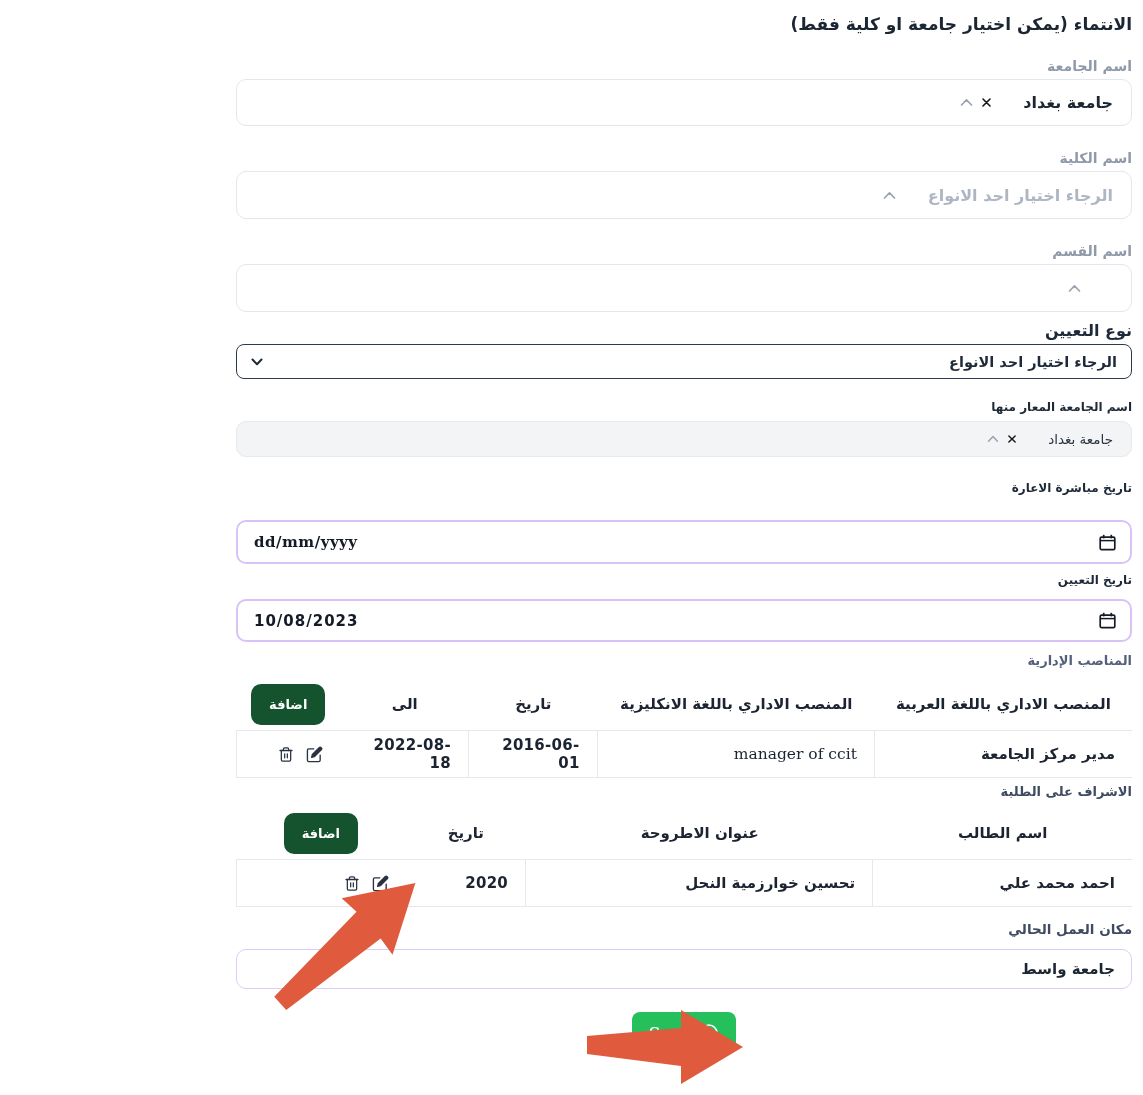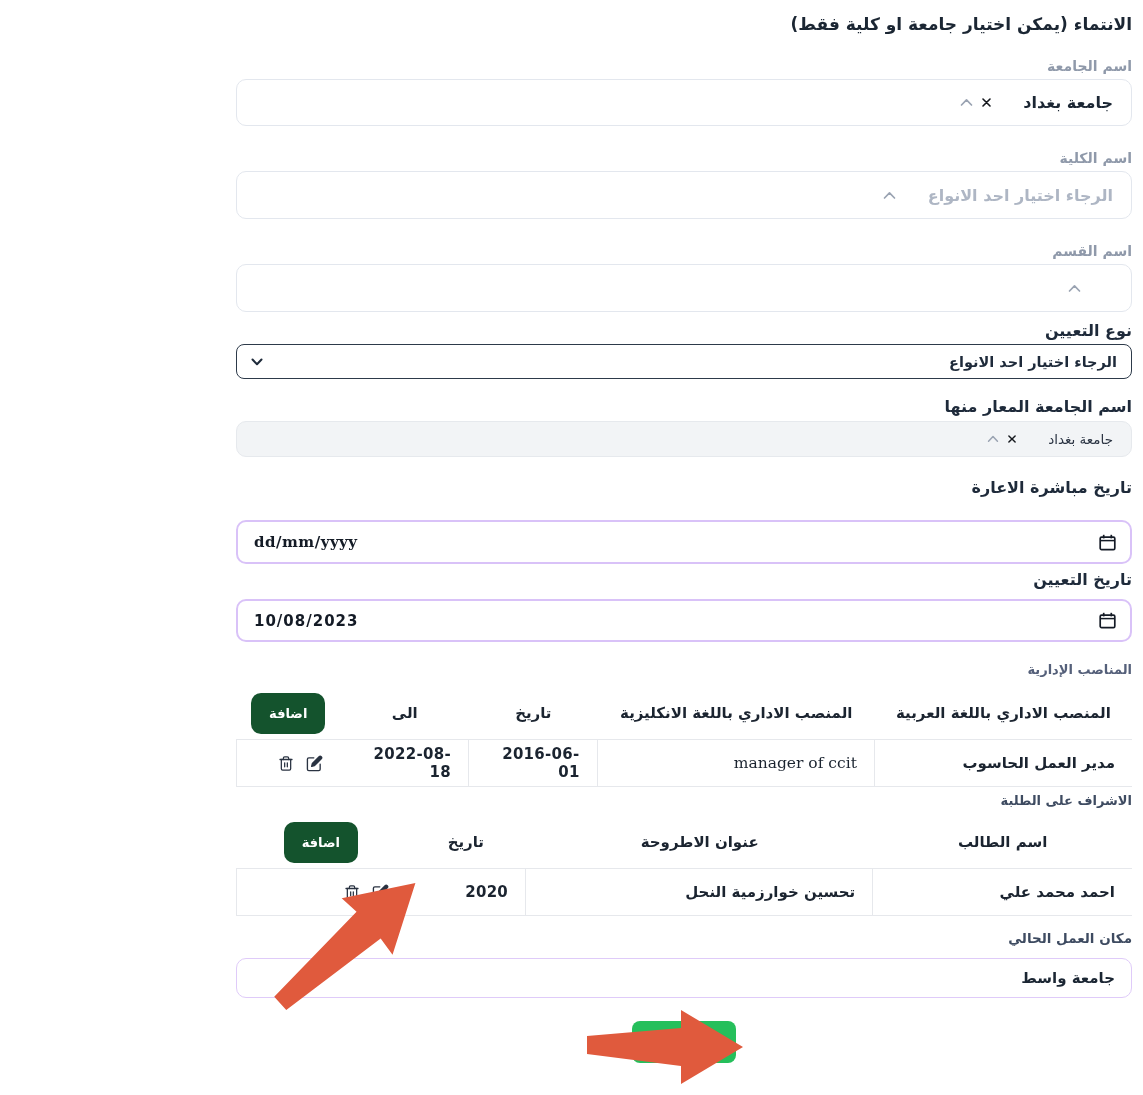--- a/index.html
+++ b/index.html
@@ -4,21 +4,21 @@
 <style>
   * { box-sizing: border-box; margin: 0; padding: 0; }
   html, body { width: 1143px; height: 1095px; background: #ffffff; overflow: hidden; }
   body { font-family: "DejaVu Sans", sans-serif; direction: rtl; color: #1c2634; }
   .page { position: relative; width: 924px; height: 1095px; padding: 12px 11px 0 17px; }
 
   .page-title { font-size: 17px; font-weight: 700; color: #1b2633; line-height: 24px; }
 
   .field-label-gray { display: block; margin-top: 22px; margin-bottom: 3px;
     font-size: 14px; font-weight: 600; color: #8f99aa; line-height: 20px; }
-  .field-label-dark { display: block; font-size: 16px; font-weight: 700; color: #1e2a3a; line-height: 22px; }
+  .field-label-dark { display: block; font-size: 12px; font-weight: 700; color: #1e2a3a; line-height: 22px; }
 
   .combo { display: flex; align-items: center; background: #fff;
     border: 1px solid #e3e7ee; border-radius: 10px; height: 47px; padding: 0 18px;
     font-size: 16px; font-weight: 700; color: #1b2633; gap: 32px; }
   .combo .combo-controls { margin-inline-start: auto; display: flex; align-items: center; gap: 9px; direction: ltr; }
   .combo-value { white-space: nowrap; }
   .combo-placeholder { color: #aeb6c4; font-weight: 600; }
   .combo.disabled { background: #f2f4f6; border-color: #e6e9ed; height: 36px; }
   .combo.disabled .combo-value { font-size: 13.5px; font-weight: 500; color: #2a3342; }
 
@@ -163,34 +163,34 @@
     <span class="cal">
       <svg width="17" height="17" viewBox="0 0 17 17">
           <rect x="1.2" y="3.2" width="14.6" height="12.4" rx="1.4" fill="none" stroke="#141b26" stroke-width="1.7"></rect>
           <line x1="4.7" y1="0.8" x2="4.7" y2="4.4" stroke="#141b26" stroke-width="1.7"></line>
           <line x1="12.3" y1="0.8" x2="12.3" y2="4.4" stroke="#141b26" stroke-width="1.7"></line>
           <line x1="1.6" y1="6.6" x2="15.4" y2="6.6" stroke="#141b26" stroke-width="1.5"></line>
         </svg>
     </span>
   </div>
 
-  <div class="section-label" style="margin-top:19px">المناصب الإدارية</div>
+  <div class="section-label" style="margin-top:10px">المناصب الإدارية</div>
 
   <div class="grid-row t1 thead" style="margin-top:8px">
     <div class="th">المنصب الاداري باللغة العربية</div>
     <div class="th">المنصب الاداري باللغة الانكليزية</div>
     <div class="th">تاريخ</div>
     <div class="th">الى</div>
     <div class="th-actions">
       <button class="add-btn">اضافة</button>
     </div>
   </div>
 
   <div class="grid-row t1 tbody-row">
-    <div class="td">مدير العمل الحاسوب</div>
+    <div class="td">مدير مركز الجامعة</div>
     <div class="td en-serif">manager of ccit</div>
     <div class="td num">2016-06-01</div>
     <div class="td num">2022-08-18</div>
     <div class="td td-actions">
       <button class="icon-btn">
         <svg width="16" height="17" viewBox="0 0 24 24" fill="none" stroke="#2a3342" stroke-width="1.9" stroke-linecap="round" stroke-linejoin="round">
             <path d="M3 6h18"></path>
             <path d="M19 6v14a2 2 0 0 1-2 2H7a2 2 0 0 1-2-2V6"></path>
             <path d="M8 6V4a2 2 0 0 1 2-2h4a2 2 0 0 1 2 2v2"></path>
             <line x1="10" y1="11" x2="10" y2="17"></line>

